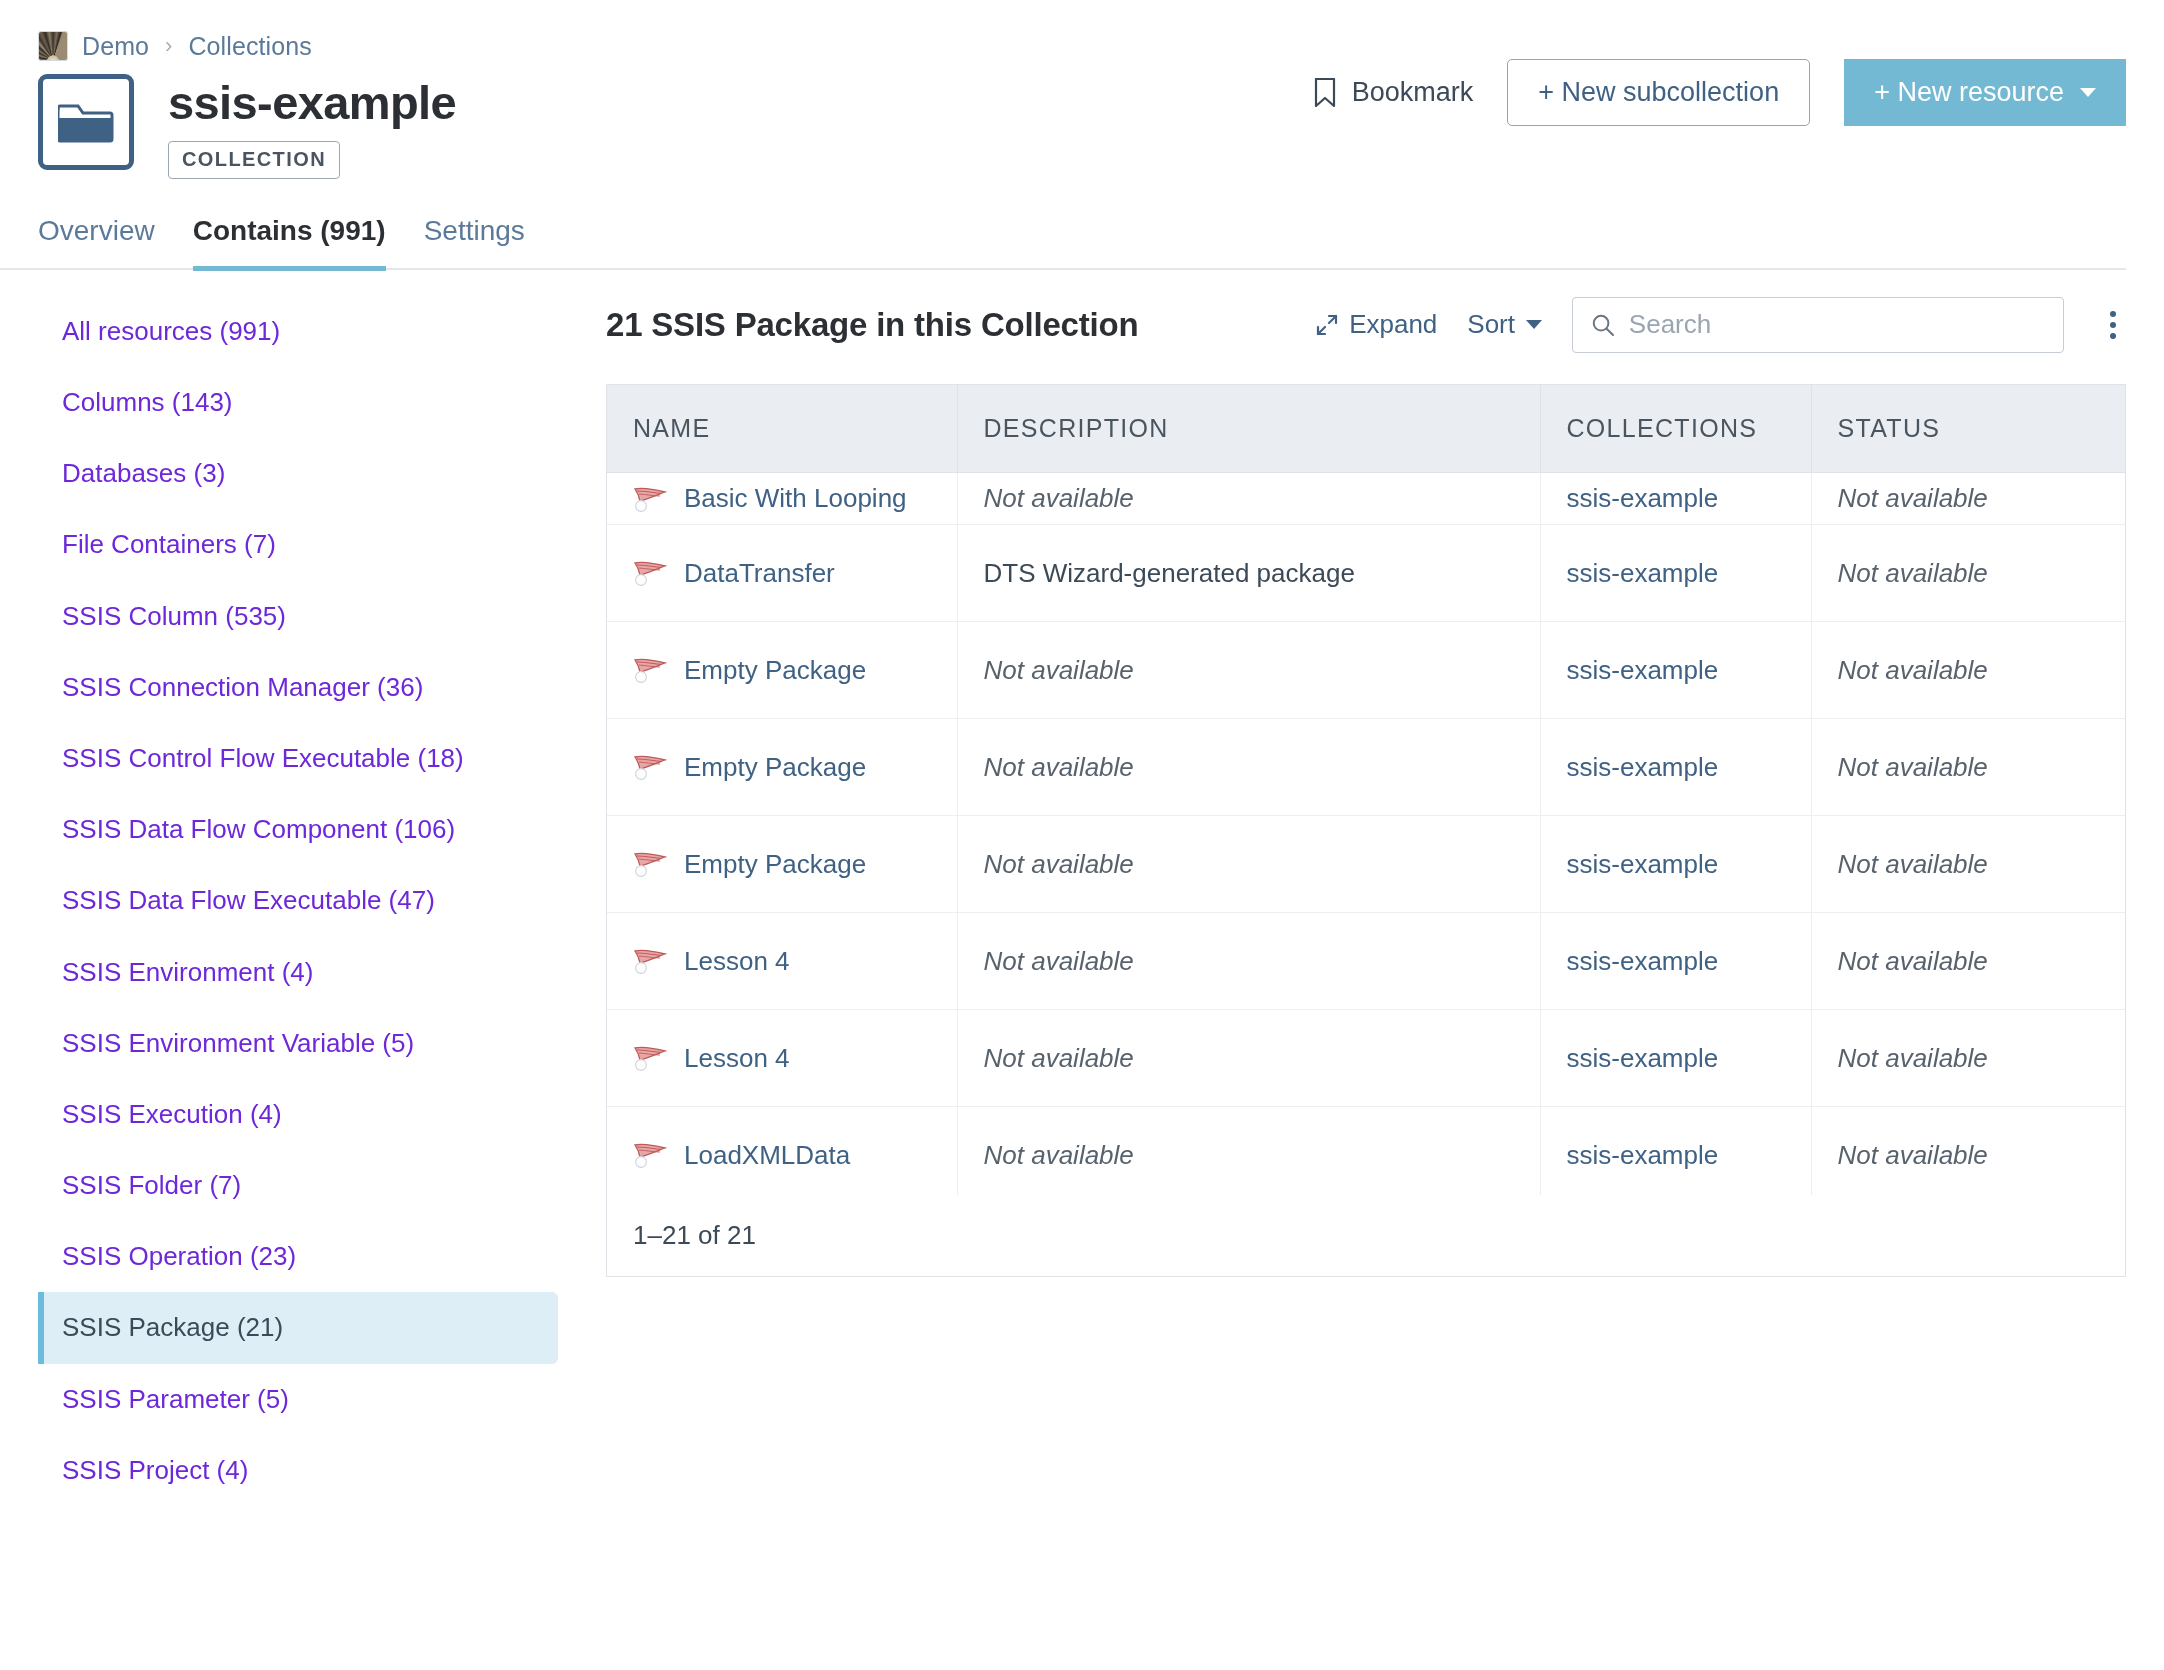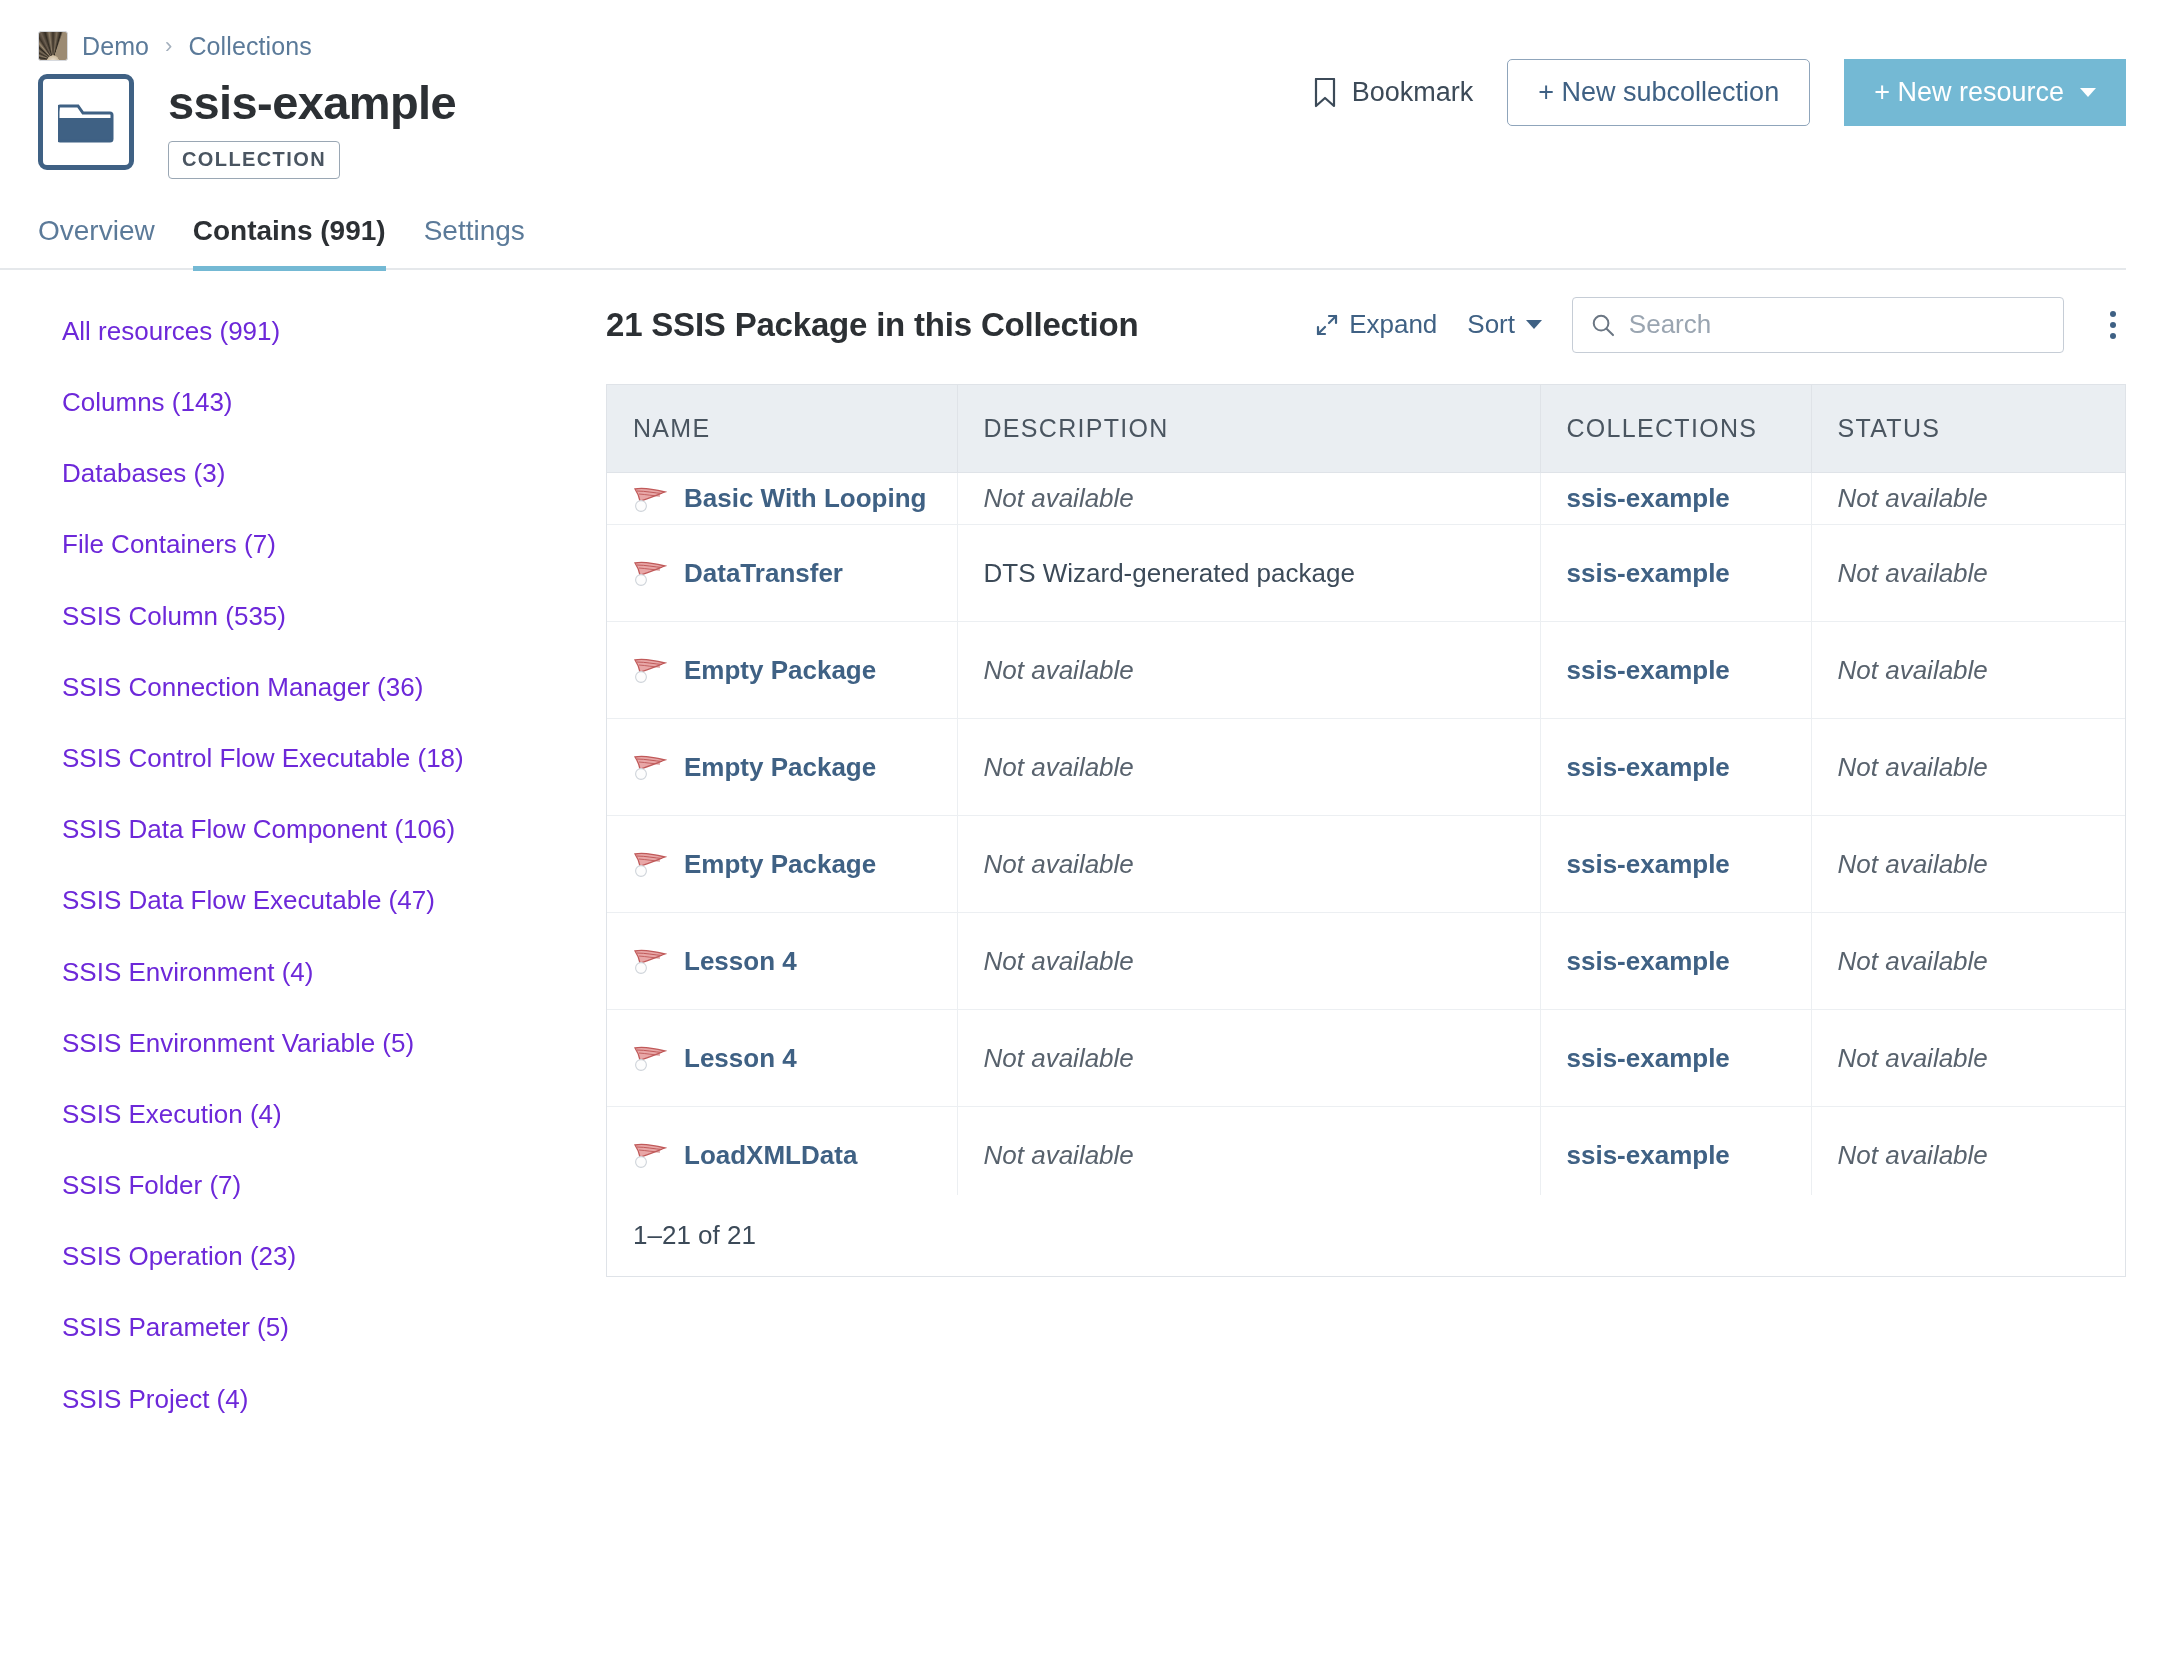--- a/index.html
+++ b/index.html
@@ -286,21 +286,21 @@
     font-size: 26px;
     padding: 0 0 0 26px;
     height: 97px;
     border-right: 1px solid #eceff2;
     border-bottom: 1px solid #eceff2;
     vertical-align: middle;
     color: #3c4a58;
   }
   tbody td:last-child { border-right: none; }
   .cell-name { display: flex; align-items: center; gap: 17px; }
-  .link { color: #3f6184; cursor: pointer; white-space: nowrap; font-weight: bold; }
+  .link { color: #3f6184; cursor: pointer; white-space: nowrap; }
   .muted { color: #58626d; font-style: italic; }
   .pkg-icon { width: 34px; height: 30px; flex: none; display: block; }
 
   .col-name { width: 350px; }
   .col-desc { width: 583px; }
   .col-coll { width: 271px; }
   .col-stat { width: auto; }
 
   .pagination {
     border: 1px solid #dfe3e8;
@@ -367,20 +367,21 @@
     <div class="side-item">SSIS Column (535)</div>
     <div class="side-item">SSIS Connection Manager (36)</div>
     <div class="side-item">SSIS Control Flow Executable (18)</div>
     <div class="side-item">SSIS Data Flow Component (106)</div>
     <div class="side-item">SSIS Data Flow Executable (47)</div>
     <div class="side-item">SSIS Environment (4)</div>
     <div class="side-item">SSIS Environment Variable (5)</div>
     <div class="side-item">SSIS Execution (4)</div>
     <div class="side-item">SSIS Folder (7)</div>
     <div class="side-item">SSIS Operation (23)</div>
+    <div class="side-item active">SSIS Package (21)</div>
     <div class="side-item">SSIS Parameter (5)</div>
     <div class="side-item">SSIS Project (4)</div>
   </div>
 
   <div class="main">
 
     <div class="main-head">
       <div class="main-title">21 SSIS Package in this Collection</div>
 
       <div class="head-tools">

